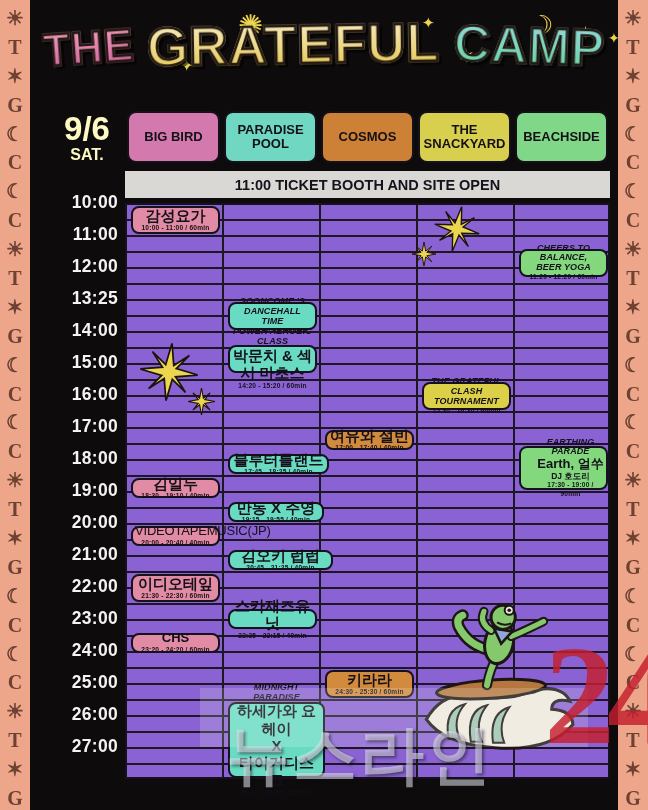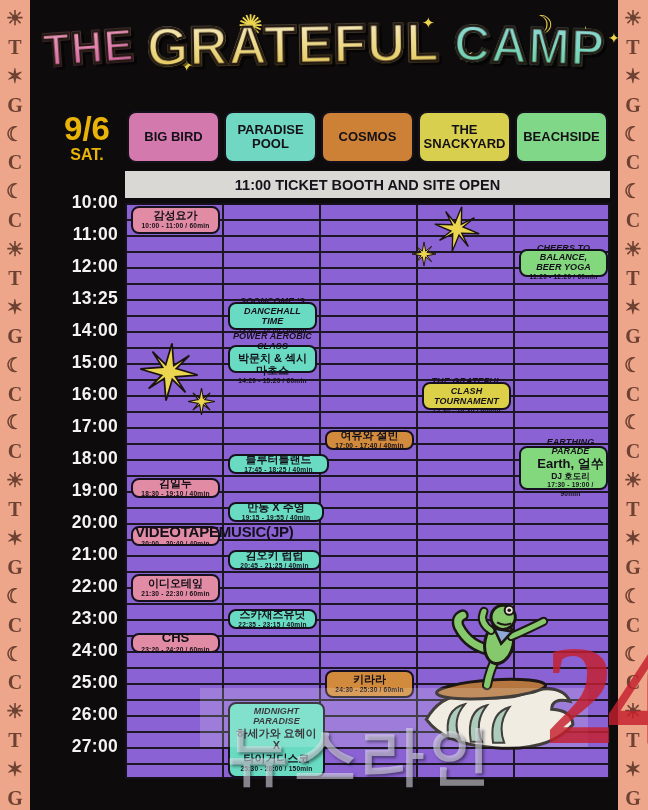--- a/index.html
+++ b/index.html
@@ -19,21 +19,21 @@
           color:transparent;filter:drop-shadow(3px 3px 0 rgba(0,0,0,.6));}
   .w1{font-size:44px;background-image:linear-gradient(180deg,#f3a3c0,#cf5f9c);transform:rotate(-4deg);}
   .w2{font-size:53px;background-image:linear-gradient(180deg,#f8efcd,#e4c54b);margin-left:8px;transform:rotate(-1deg);}
   .w3{font-size:50px;background-image:linear-gradient(180deg,#96dade,#66d1a2);margin-left:10px;transform:rotate(2deg);}
   .title-star{position:absolute;color:#ecd64f;text-shadow:1px 1px 0 #241a12;font-size:20px;}
   .ts1{left:150px;top:42px;font-size:16px;} .ts2{left:208px;top:-6px;font-size:30px;}
   .ts3{left:392px;top:0px;font-size:15px;} .ts4{left:428px;top:30px;font-size:20px;}
   .ts5{left:500px;top:-4px;font-size:26px;} .ts6{left:548px;top:8px;font-size:18px;}
   .ts7{left:578px;top:16px;font-size:14px;}
   
-  .date-block{position:absolute;left:52px;top:112px;width:70px;text-align:center;color:#eab308;z-index:3;}
+  .date-block{position:absolute;left:52px;top:112px;width:70px;text-align:center;color:#fef9c3;z-index:3;}
   .date-num{font-size:33px;font-weight:900;line-height:1;}
   .date-day{font-size:16px;font-weight:900;line-height:1.2;}
   .stage-row{position:absolute;left:125px;top:111px;width:485px;height:56px;z-index:3;}
   .stage-chip{position:absolute;top:0;height:52px;border:2px solid #15111a;border-radius:9px;
           display:flex;align-items:center;justify-content:center;text-align:center;
           font-weight:900;font-size:13px;line-height:1.1;color:#131016;padding:0 4px;box-sizing:border-box;}
   
   .banner{position:absolute;left:125px;top:171px;width:485px;height:27px;background:#d9d8d5;
           display:flex;align-items:center;justify-content:center;font-weight:900;font-size:14.5px;
           color:#15121a;z-index:3;}
@@ -44,24 +44,24 @@
   
   .grid{position:absolute;left:125px;top:203px;width:485px;height:576px;background-color:#8a62d3;
           border:2px solid #16121d;box-sizing:border-box;z-index:2;
           background-image:
             repeating-linear-gradient(to right,transparent 0 95px,#1c1722 95px 97px),
             repeating-linear-gradient(to bottom,transparent 0 14px,#1c1722 14px 16px);}
   .event{position:absolute;border:2px solid #16121d;border-radius:8px;box-sizing:border-box;
           display:flex;flex-direction:column;align-items:center;justify-content:center;
           text-align:center;color:#141019;min-height:20px;z-index:4;padding:1px 2px;}
   .ln{width:100%;}
-  .ln.ko{font-weight:900;font-size:11px;line-height:1.15;}
+  .ln.ko{font-weight:900;font-size:15px;line-height:1.15;}
   .ln.en{font-weight:900;font-style:italic;font-size:9px;line-height:1.1;text-transform:uppercase;letter-spacing:.1px;}
   .ln.big{font-weight:900;font-size:13px;line-height:1.1;}
-  .ln.latin-sm{font-weight:700;font-size:15px;letter-spacing:-.2px;line-height:1.15;}
+  .ln.latin-sm{font-weight:400;font-size:13px;letter-spacing:-.2px;line-height:1.15;}
   .ln.sub{font-weight:700;font-size:8.5px;line-height:1.15;}
   .ev-time{font-weight:700;font-size:6.6px;line-height:1.3;letter-spacing:.2px;width:100%;}
   
   .sparkle{position:absolute;z-index:4;}
   .sp-a1{left:434px;top:206px;width:46px;height:46px;transform:rotate(12deg);}
   .sp-a2{left:412px;top:242px;width:24px;height:24px;}
   .sp-b1{left:140px;top:343px;width:58px;height:58px;transform:rotate(6deg);}
   .sp-b2{left:188px;top:388px;width:27px;height:27px;}
   
   .frog{position:absolute;left:398px;top:596px;width:182px;height:162px;z-index:4;}
@@ -236,21 +236,21 @@
         <div class="ev-time">18:30 - 19:10  / 40min</div>
       </div>
       <div class="event" style="left: 101px; width: 96px; top: 297px; height: 20px; background: rgb(104, 219, 194); text-align: center;">
         <div class="ln ko">만동 X 주영</div>
         <div class="ev-time">19:15 - 19:55  / 40min</div>
       </div>
       <div class="event" style="left: 4px; width: 89px; top: 321px; height: 20px; background: rgb(225, 139, 164);">
         <div class="ln latin-sm">VIDEOTAPEMUSIC(JP)</div>
         <div class="ev-time">20:00 - 20:40  / 40min</div>
       </div>
-      <div class="event" style="left: 101px; width: 93px; top: 345px; height: 20px; background: rgb(104, 219, 194);">
+      <div class="event" style="left: 101px; width: 105px; top: 345px; height: 20px; background: rgb(104, 219, 194);">
         <div class="ln ko">김오키 럽럽</div>
         <div class="ev-time">20:45 - 21:25  / 40min</div>
       </div>
       <div class="event" style="left: 4px; width: 89px; top: 369px; height: 28px; background: rgb(225, 139, 164);">
         <div class="ln ko">이디오테잎</div>
         <div class="ev-time">21:30 - 22:30  / 60min</div>
       </div>
       <div class="event" style="left: 101px; width: 89px; top: 403.656px; height: 20px; background: rgb(104, 219, 194);">
         <div class="ln ko">스카재즈유닛</div>
         <div class="ev-time">22:35 - 23:15  / 40min</div>

